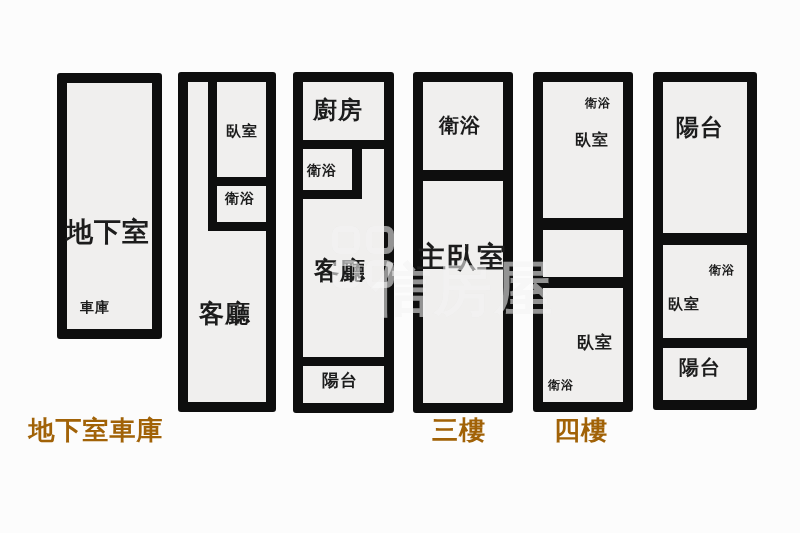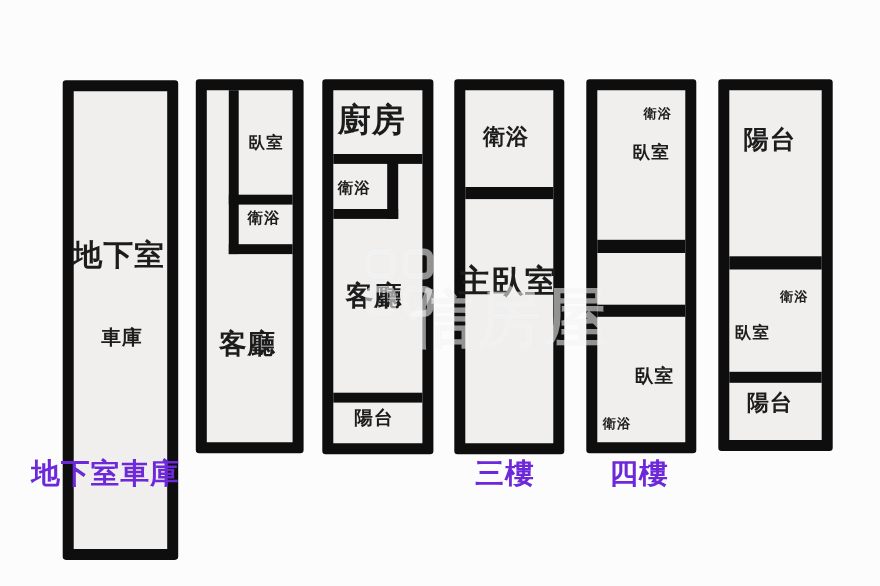--- a/index.html
+++ b/index.html
@@ -24,21 +24,21 @@
     color:#1c1c1c;
     font-weight:600;
     white-space:nowrap;
     letter-spacing:1px;
     line-height:1;
   }
   .floor-caption{
     position:absolute;
     top:414px;height:32px;
     display:flex;align-items:center;justify-content:center;
-    font-size:26px;font-weight:700;color:#6d28d9;
+    font-size:26px;font-weight:700;color:#a16207;
     white-space:nowrap;letter-spacing:1px;
   }
   
   .wm-layer{position:absolute;left:330px;top:224px;width:185px;height:96px;pointer-events:none;}
   .wm-white{color:rgba(255,255,255,0.55);}
   .wm-dark{color:rgba(40,40,40,0.07);}
   .wm-logo{
     position:absolute;left:2px;top:2px;
     display:grid;grid-template-columns:28px 28px;grid-template-rows:28px 28px;
     gap:6px;
@@ -48,40 +48,40 @@
     position:absolute;left:42px;top:36px;
     font-size:59px;font-weight:700;letter-spacing:2px;line-height:1;
     white-space:nowrap;
   }
 </style>
 </head>
 <body>
 
 <div class="stage">
 
-  <div class="panel" style="left:57px;top:73px;width:105px;height:436px;">
+  <div class="panel" style="left:57px;top:73px;width:105px;height:266px;">
     <div class="room-label" style="left:41px;top:149px;font-size:27px;">地下室</div>
-    <div class="room-label" style="left:44px;top:224px;font-size:18px;">車庫</div>
+    <div class="room-label" style="left:28px;top:224px;font-size:14px;">車庫</div>
   </div>
 
   <div class="panel" style="left:178px;top:72px;width:98px;height:340px;">
     <div class="wall" style="left:20px;top:0;width:9px;height:149px;"></div>
     <div class="wall" style="left:20px;top:95px;width:58px;height:9px;"></div>
     <div class="wall" style="left:20px;top:140px;width:58px;height:9px;"></div>
     <div class="room-label" style="left:54px;top:48px;font-size:15px;">臥室</div>
     <div class="room-label" style="left:52px;top:116px;font-size:14px;">衛浴</div>
     <div class="room-label" style="left:37px;top:231px;font-size:25px;">客廳</div>
   </div>
 
   <div class="panel" style="left:293px;top:72px;width:101px;height:341px;">
     <div class="wall" style="left:0;top:58px;width:81px;height:9px;"></div>
     <div class="wall" style="left:49px;top:58px;width:10px;height:59px;"></div>
     <div class="wall" style="left:0;top:108px;width:59px;height:9px;"></div>
     <div class="wall" style="left:0;top:275px;width:81px;height:9px;"></div>
-    <div class="room-label" style="left:35px;top:28px;font-size:30px;">廚房</div>
+    <div class="room-label" style="left:35px;top:28px;font-size:24px;">廚房</div>
     <div class="room-label" style="left:19px;top:88px;font-size:14px;">衛浴</div>
     <div class="room-label" style="left:37px;top:188px;font-size:25px;">客廳</div>
     <div class="room-label" style="left:37px;top:298px;font-size:17px;">陽台</div>
   </div>
 
   <div class="panel" style="left:413px;top:72px;width:100px;height:341px;">
     <div class="wall" style="left:0;top:88px;width:80px;height:11px;"></div>
     <div class="room-label" style="left:37px;top:43px;font-size:20px;">衛浴</div>
     <div class="room-label" style="left:39px;top:175px;font-size:29px;">主臥室</div>
   </div>

